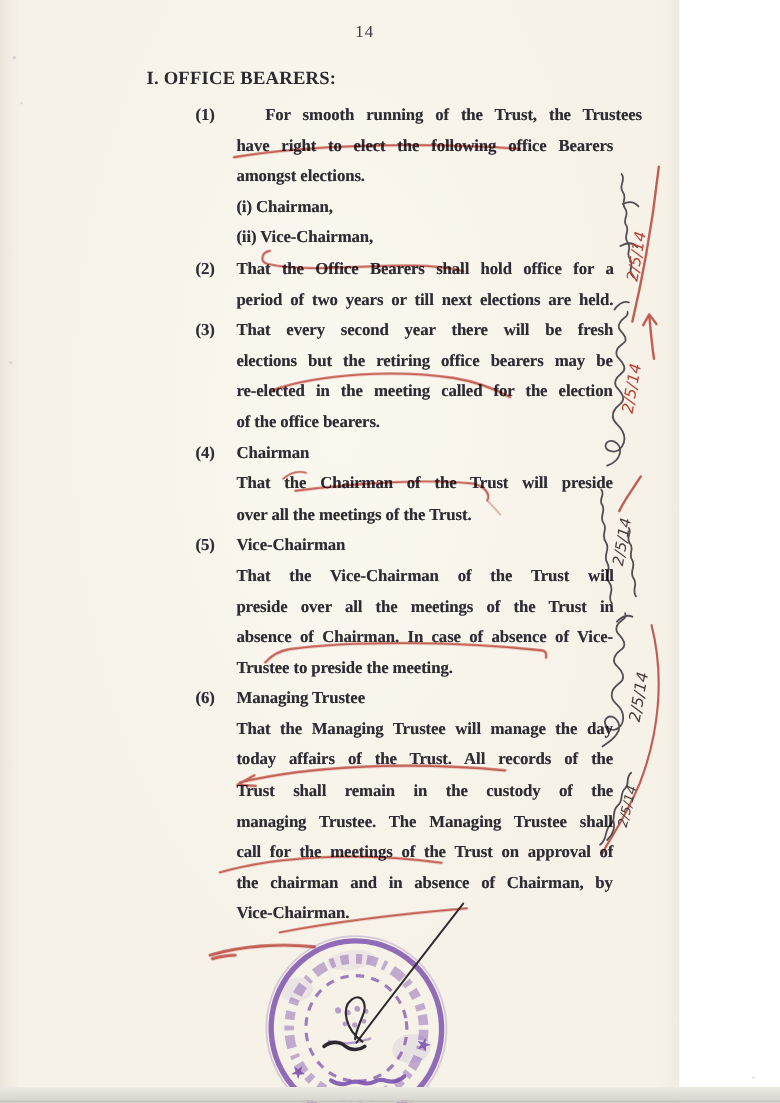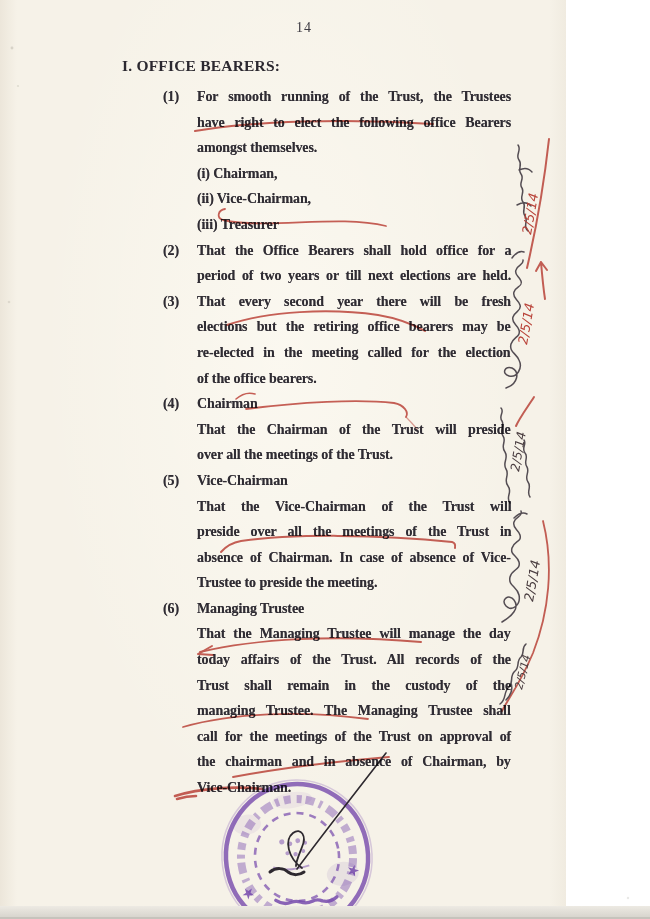--- a/index.html
+++ b/index.html
@@ -49,26 +49,25 @@
 </head>
 <body>
 
 <div class="page">
 
   <div class="pagenum">14</div>
   <div class="heading">I. OFFICE BEARERS:</div>
 
   <div class="text-col">
 
-    <div class="line"><span class="num">(1)</span><span class="lt j" style="word-spacing: 6.57143px;">For smooth running of the Trust, the Trustees</span></div>
+    <div class="line"><span class="num">(1)</span><span class="lt j" style="word-spacing: 6.57143px; margin-left: 24px;">For smooth running of the Trust, the Trustees</span></div>
     <div class="line"><span class="lt j" style="word-spacing: 6.42857px;">have right to elect the following office Bearers</span></div>
-    <div class="line"><span class="lt">amongst themselves.</span></div>
+    <div class="line"><span class="lt">amongst elections.</span></div>
     <div class="line"><span class="lt">(i) Chairman,</span></div>
     <div class="line"><span class="lt">(ii) Vice-Chairman,</span></div>
-    <div class="line"><span class="lt">(iii) Treasurer</span></div>
 
     <div class="line"><span class="num">(2)</span><span class="lt j" style="word-spacing: 6.125px;">That the Office Bearers shall hold office for a</span></div>
     <div class="line"><span class="lt j" style="word-spacing: 3.22222px;">period of two years or till next elections are held.</span></div>
 
     <div class="line"><span class="num">(3)</span><span class="lt j" style="word-spacing: 9.85714px;">That every second year there will be fresh</span></div>
     <div class="line"><span class="lt j" style="word-spacing: 5.85714px;">elections but the retiring office bearers may be</span></div>
     <div class="line"><span class="lt j" style="word-spacing: 5.85714px;">re-elected in the meeting called for the election</span></div>
     <div class="line"><span class="lt">of the office bearers.</span></div>
 
     <div class="line"><span class="num">(4)</span><span class="lt">Chairman</span></div>

